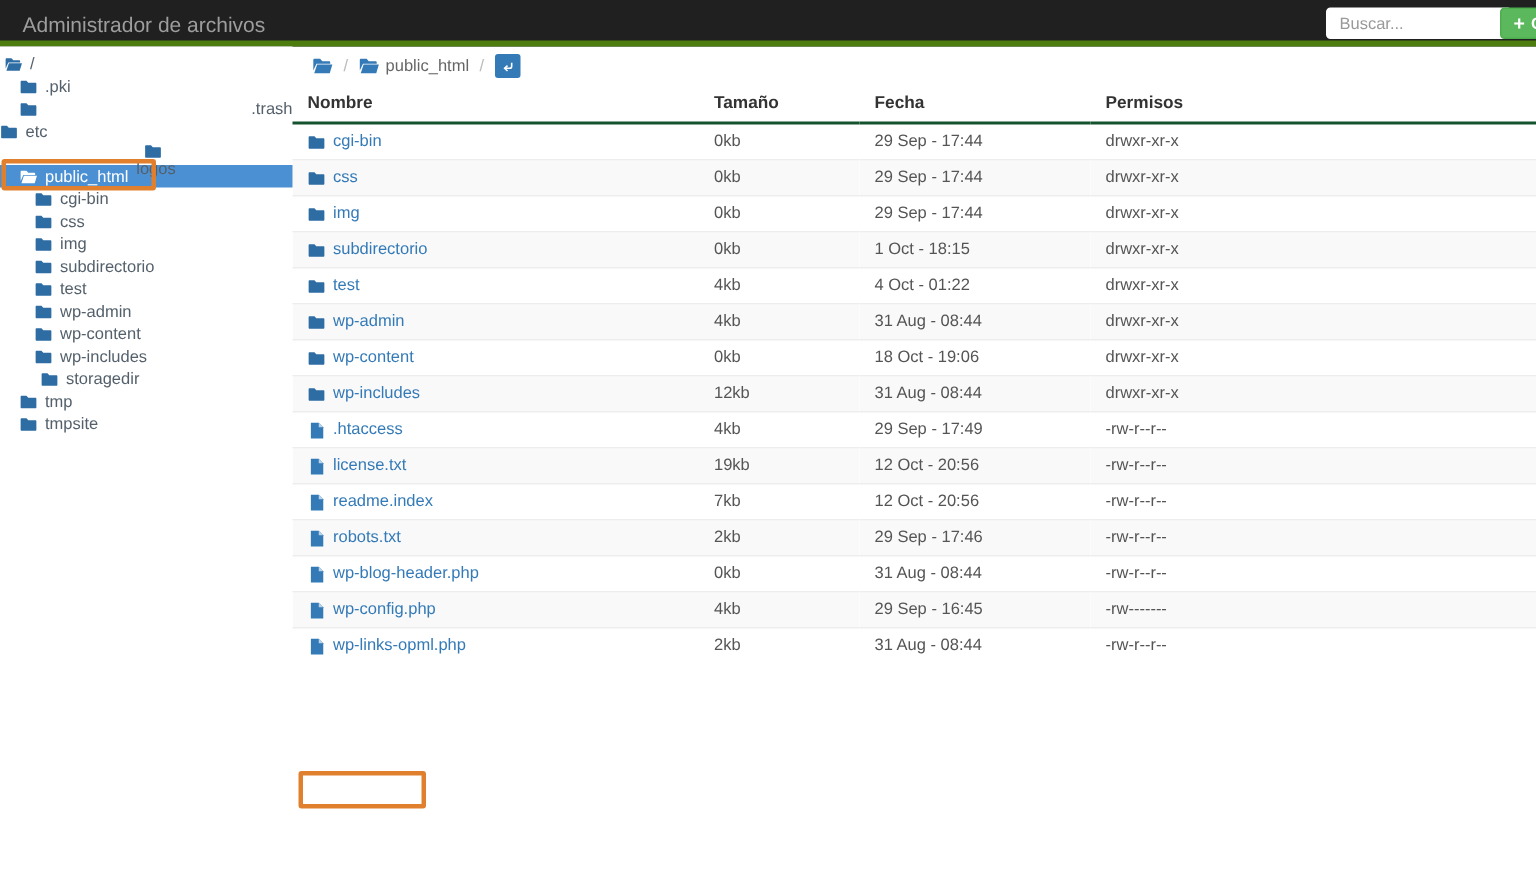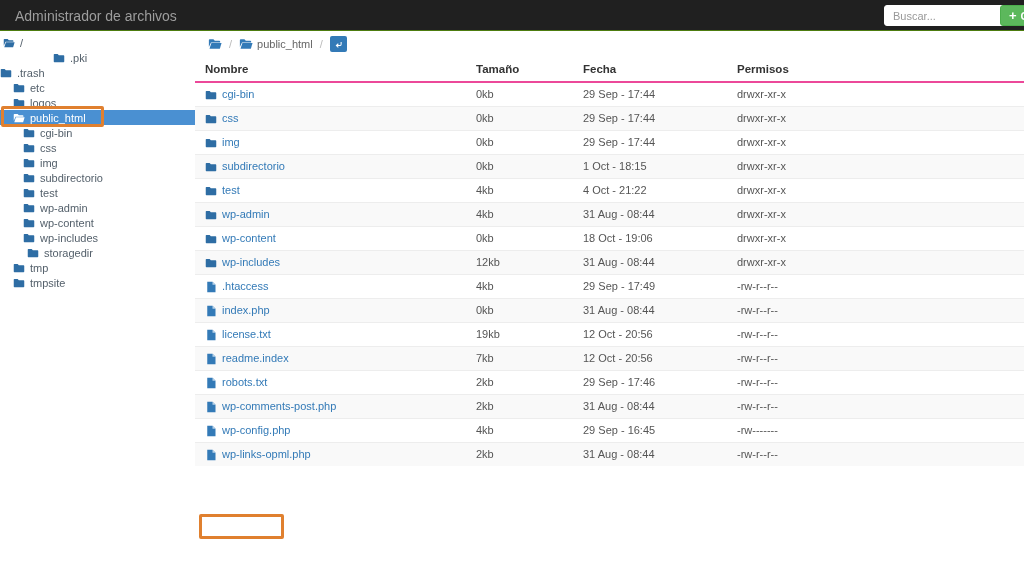--- a/index.html
+++ b/index.html
@@ -7,21 +7,21 @@
     --folder_blue:#2e6da4; --selected_blue:#4a90d2; --green:#5cb85c;
     --orange:#e0802f; --stripe:#f9f9f9;
   }
   *{box-sizing:border-box;}
   html,body{margin:0;padding:0;}
   body{font-family:"Liberation Sans",sans-serif;background:#fff;}
   #app{position:relative;width:1024px;height:585px;overflow:hidden;background:#fff;}
 
   
   .navbar{position:absolute;top:0;left:0;width:1024px;height:31px;background:var(--navbar_bg);
-          border-bottom:1px solid #4d7c0f;}
+          border-bottom:4px solid #4d7c0f;}
   .navbar-title{position:absolute;left:15px;top:8px;font-size:14px;color:var(--navbar_text);}
   .search-input{position:absolute;left:884px;top:5px;width:124px;height:21px;border:1px solid #fff;
           border-radius:3px;padding:0 8px;font-size:11px;font-family:inherit;color:#333;outline:none;}
   .search-input::placeholder{color:#999;}
   .create-button{position:absolute;left:1000px;top:5px;height:21px;width:72px;background:var(--green);
           border:1px solid #4cae4c;border-radius:3px;color:#fff;font-size:11px;font-weight:bold;
           font-family:inherit;display:flex;align-items:center;gap:4px;padding:0 8px;cursor:pointer;}
   .create-button .plus{font-size:13px;font-weight:bold;line-height:1;}
 
   
@@ -39,21 +39,21 @@
   .breadcrumb .icon svg{fill:var(--link_blue);}
   .crumb{display:inline-flex;align-items:center;gap:4px;cursor:pointer;}
   .crumb-sep{color:#bbb;}
   .mini-button{width:17px;height:16px;background:var(--link_blue);border:none;border-radius:2px;
           display:inline-flex;align-items:center;justify-content:center;cursor:pointer;padding:0;}
 
   
   .file-table{position:absolute;top:57px;left:195px;width:829px;border-collapse:collapse;
           font-size:11px;table-layout:fixed;}
   .file-table th{text-align:left;font-weight:bold;color:#333;font-size:11.5px;
-          padding:6px 10px;border-bottom:2px solid #ec4899;}
+          padding:6px 10px;border-bottom:2px solid #14532d;}
   .file-table td{padding:5px 10px;border-top:1px solid #ededed;color:#555;line-height:13px;
           overflow:hidden;white-space:nowrap;}
   .file-table tbody tr:nth-child(even){background:var(--stripe);}
   .file-table tbody tr:first-child td{border-top:none;}
   .name-cell{display:flex;align-items:center;gap:5px;}
   .name-cell .icon{display:inline-flex;flex:none;}
   .name-cell .icon svg .shape{fill:var(--folder_blue);}
   .name-cell .icon.file-ic svg .shape{fill:var(--link_blue);}
   .name-cell .icon.file-ic svg .fold{fill:#b9d3ea;}
   .flink{color:var(--link_blue);text-decoration:none;cursor:pointer;}
@@ -80,45 +80,45 @@
   <div class="sidebar">
       <div class="tree-item" style="padding-left: 3px;">
         <span class="icon">
           <svg viewBox="0 0 16 16" width="12" height="12">
             <path class="shape" d="M1 3.4c0-.5.4-.9.9-.9h4.3L7.8 4.3H13c.5 0 .9.4.9.9v1H3.4L1 11.5z"></path>
             <path class="shape" d="M3.9 6.9h11.6l-2 6.6H1.7z"></path>
           </svg>
         </span>
         <span class="lbl">/</span>
       </div>
-      <div class="tree-item" style="padding-left: 13px; margin-left: 40px;">
+      <div class="tree-item" style="padding-left: 13px;">
         <span class="icon">
           <svg viewBox="0 0 16 16" width="12" height="12">
             <path class="shape" d="M1 3.4c0-.5.4-.9.9-.9h4.3L7.8 4.3H14.1c.5 0 .9.4.9.9v7.4c0 .5-.4.9-.9.9H1.9c-.5 0-.9-.4-.9-.9z"></path>
           </svg>
         </span>
         <span class="lbl">.pki</span>
       </div>
+      <div class="tree-item" style="padding-left: 13px; justify-content: space-between;">
+        <span class="icon">
+          <svg viewBox="0 0 16 16" width="12" height="12">
+            <path class="shape" d="M1 3.4c0-.5.4-.9.9-.9h4.3L7.8 4.3H14.1c.5 0 .9.4.9.9v7.4c0 .5-.4.9-.9.9H1.9c-.5 0-.9-.4-.9-.9z"></path>
+          </svg>
+        </span>
+        <span class="lbl">.trash</span>
+      </div>
       <div class="tree-item" style="">
         <span class="icon">
           <svg viewBox="0 0 16 16" width="12" height="12">
             <path class="shape" d="M1 3.4c0-.5.4-.9.9-.9h4.3L7.8 4.3H14.1c.5 0 .9.4.9.9v7.4c0 .5-.4.9-.9.9H1.9c-.5 0-.9-.4-.9-.9z"></path>
           </svg>
         </span>
-        <span class="lbl">.trash</span>
-      </div>
-      <div class="tree-item" style="padding-left: 13px;">
-        <span class="icon">
-          <svg viewBox="0 0 16 16" width="12" height="12">
-            <path class="shape" d="M1 3.4c0-.5.4-.9.9-.9h4.3L7.8 4.3H14.1c.5 0 .9.4.9.9v7.4c0 .5-.4.9-.9.9H1.9c-.5 0-.9-.4-.9-.9z"></path>
-          </svg>
-        </span>
         <span class="lbl">etc</span>
       </div>
-      <div class="tree-item" style="padding-left: 13px;">
+      <div class="tree-item" style="padding-left: 13px; flex-direction: column;">
         <span class="icon">
           <svg viewBox="0 0 16 16" width="12" height="12">
             <path class="shape" d="M1 3.4c0-.5.4-.9.9-.9h4.3L7.8 4.3H14.1c.5 0 .9.4.9.9v7.4c0 .5-.4.9-.9.9H1.9c-.5 0-.9-.4-.9-.9z"></path>
           </svg>
         </span>
         <span class="lbl">logos</span>
       </div>
       <div class="tree-item selected" style="padding-left: 13px;">
         <span class="icon">
           <svg viewBox="0 0 16 16" width="12" height="12">
@@ -329,21 +329,21 @@
             <span class="name-cell">
               <span class="icon">
                 <svg viewBox="0 0 16 16" width="12" height="12">
                   <path class="shape" d="M1 3.4c0-.5.4-.9.9-.9h4.3L7.8 4.3H14.1c.5 0 .9.4.9.9v7.4c0 .5-.4.9-.9.9H1.9c-.5 0-.9-.4-.9-.9z"></path>
                 </svg>
               </span>
               <a class="flink">test</a>
             </span>
           </td>
           <td>4kb</td>
-          <td>4 Oct - 21:22</td>
+          <td>4 Oct - 01:22</td>
           <td>drwxr-xr-x</td>
         </tr>
         <tr>
           <td>
             <span class="name-cell">
               <span class="icon">
                 <svg viewBox="0 0 16 16" width="12" height="12">
                   <path class="shape" d="M1 3.4c0-.5.4-.9.9-.9h4.3L7.8 4.3H14.1c.5 0 .9.4.9.9v7.4c0 .5-.4.9-.9.9H1.9c-.5 0-.9-.4-.9-.9z"></path>
                 </svg>
               </span>
@@ -402,122 +402,106 @@
         </tr>
         <tr>
           <td>
             <span class="name-cell">
               <span class="icon file-ic">
                 <svg viewBox="0 0 16 16" width="12" height="12">
                   <path class="shape" d="M3 1h7l4 4v10H3z"></path>
                   <path class="fold" d="M10 1v4h4z"></path>
                 </svg>
               </span>
-              <a class="flink">index.php</a>
+              <a class="flink">license.txt</a>
+            </span>
+          </td>
+          <td>19kb</td>
+          <td>12 Oct - 20:56</td>
+          <td>-rw-r--r--</td>
+        </tr>
+        <tr>
+          <td>
+            <span class="name-cell">
+              <span class="icon file-ic">
+                <svg viewBox="0 0 16 16" width="12" height="12">
+                  <path class="shape" d="M3 1h7l4 4v10H3z"></path>
+                  <path class="fold" d="M10 1v4h4z"></path>
+                </svg>
+              </span>
+              <a class="flink">readme.index</a>
+            </span>
+          </td>
+          <td>7kb</td>
+          <td>12 Oct - 20:56</td>
+          <td>-rw-r--r--</td>
+        </tr>
+        <tr>
+          <td>
+            <span class="name-cell">
+              <span class="icon file-ic">
+                <svg viewBox="0 0 16 16" width="12" height="12">
+                  <path class="shape" d="M3 1h7l4 4v10H3z"></path>
+                  <path class="fold" d="M10 1v4h4z"></path>
+                </svg>
+              </span>
+              <a class="flink">robots.txt</a>
+            </span>
+          </td>
+          <td>2kb</td>
+          <td>29 Sep - 17:46</td>
+          <td>-rw-r--r--</td>
+        </tr>
+        <tr>
+          <td>
+            <span class="name-cell">
+              <span class="icon file-ic">
+                <svg viewBox="0 0 16 16" width="12" height="12">
+                  <path class="shape" d="M3 1h7l4 4v10H3z"></path>
+                  <path class="fold" d="M10 1v4h4z"></path>
+                </svg>
+              </span>
+              <a class="flink">wp-blog-header.php</a>
             </span>
           </td>
           <td>0kb</td>
           <td>31 Aug - 08:44</td>
           <td>-rw-r--r--</td>
         </tr>
         <tr>
           <td>
             <span class="name-cell">
               <span class="icon file-ic">
                 <svg viewBox="0 0 16 16" width="12" height="12">
                   <path class="shape" d="M3 1h7l4 4v10H3z"></path>
                   <path class="fold" d="M10 1v4h4z"></path>
                 </svg>
               </span>
-              <a class="flink">license.txt</a>
-            </span>
-          </td>
-          <td>19kb</td>
-          <td>12 Oct - 20:56</td>
-          <td>-rw-r--r--</td>
-        </tr>
-        <tr>
-          <td>
-            <span class="name-cell">
-              <span class="icon file-ic">
-                <svg viewBox="0 0 16 16" width="12" height="12">
-                  <path class="shape" d="M3 1h7l4 4v10H3z"></path>
-                  <path class="fold" d="M10 1v4h4z"></path>
-                </svg>
-              </span>
-              <a class="flink">readme.index</a>
-            </span>
-          </td>
-          <td>7kb</td>
-          <td>12 Oct - 20:56</td>
-          <td>-rw-r--r--</td>
-        </tr>
-        <tr>
-          <td>
-            <span class="name-cell">
-              <span class="icon file-ic">
-                <svg viewBox="0 0 16 16" width="12" height="12">
-                  <path class="shape" d="M3 1h7l4 4v10H3z"></path>
-                  <path class="fold" d="M10 1v4h4z"></path>
-                </svg>
-              </span>
-              <a class="flink">robots.txt</a>
-            </span>
-          </td>
-          <td>2kb</td>
-          <td>29 Sep - 17:46</td>
-          <td>-rw-r--r--</td>
-        </tr>
-        <tr>
-          <td>
-            <span class="name-cell">
-              <span class="icon file-ic">
-                <svg viewBox="0 0 16 16" width="12" height="12">
-                  <path class="shape" d="M3 1h7l4 4v10H3z"></path>
-                  <path class="fold" d="M10 1v4h4z"></path>
-                </svg>
-              </span>
-              <a class="flink">wp-comments-post.php</a>
+              <a class="flink">wp-config.php</a>
+            </span>
+          </td>
+          <td>4kb</td>
+          <td>29 Sep - 16:45</td>
+          <td>-rw-------</td>
+        </tr>
+        <tr>
+          <td>
+            <span class="name-cell">
+              <span class="icon file-ic">
+                <svg viewBox="0 0 16 16" width="12" height="12">
+                  <path class="shape" d="M3 1h7l4 4v10H3z"></path>
+                  <path class="fold" d="M10 1v4h4z"></path>
+                </svg>
+              </span>
+              <a class="flink">wp-links-opml.php</a>
             </span>
           </td>
           <td>2kb</td>
           <td>31 Aug - 08:44</td>
           <td>-rw-r--r--</td>
         </tr>
-        <tr>
-          <td>
-            <span class="name-cell">
-              <span class="icon file-ic">
-                <svg viewBox="0 0 16 16" width="12" height="12">
-                  <path class="shape" d="M3 1h7l4 4v10H3z"></path>
-                  <path class="fold" d="M10 1v4h4z"></path>
-                </svg>
-              </span>
-              <a class="flink">wp-config.php</a>
-            </span>
-          </td>
-          <td>4kb</td>
-          <td>29 Sep - 16:45</td>
-          <td>-rw-------</td>
-        </tr>
-        <tr>
-          <td>
-            <span class="name-cell">
-              <span class="icon file-ic">
-                <svg viewBox="0 0 16 16" width="12" height="12">
-                  <path class="shape" d="M3 1h7l4 4v10H3z"></path>
-                  <path class="fold" d="M10 1v4h4z"></path>
-                </svg>
-              </span>
-              <a class="flink">wp-links-opml.php</a>
-            </span>
-          </td>
-          <td>2kb</td>
-          <td>31 Aug - 08:44</td>
-          <td>-rw-r--r--</td>
-        </tr>
       </tbody>
   </table>
 
   <div class="hl-box" id="hl-public-html"></div>
   <div class="hl-box" id="hl-wp-config"></div>
 
 </div>
 
 </body></html>

